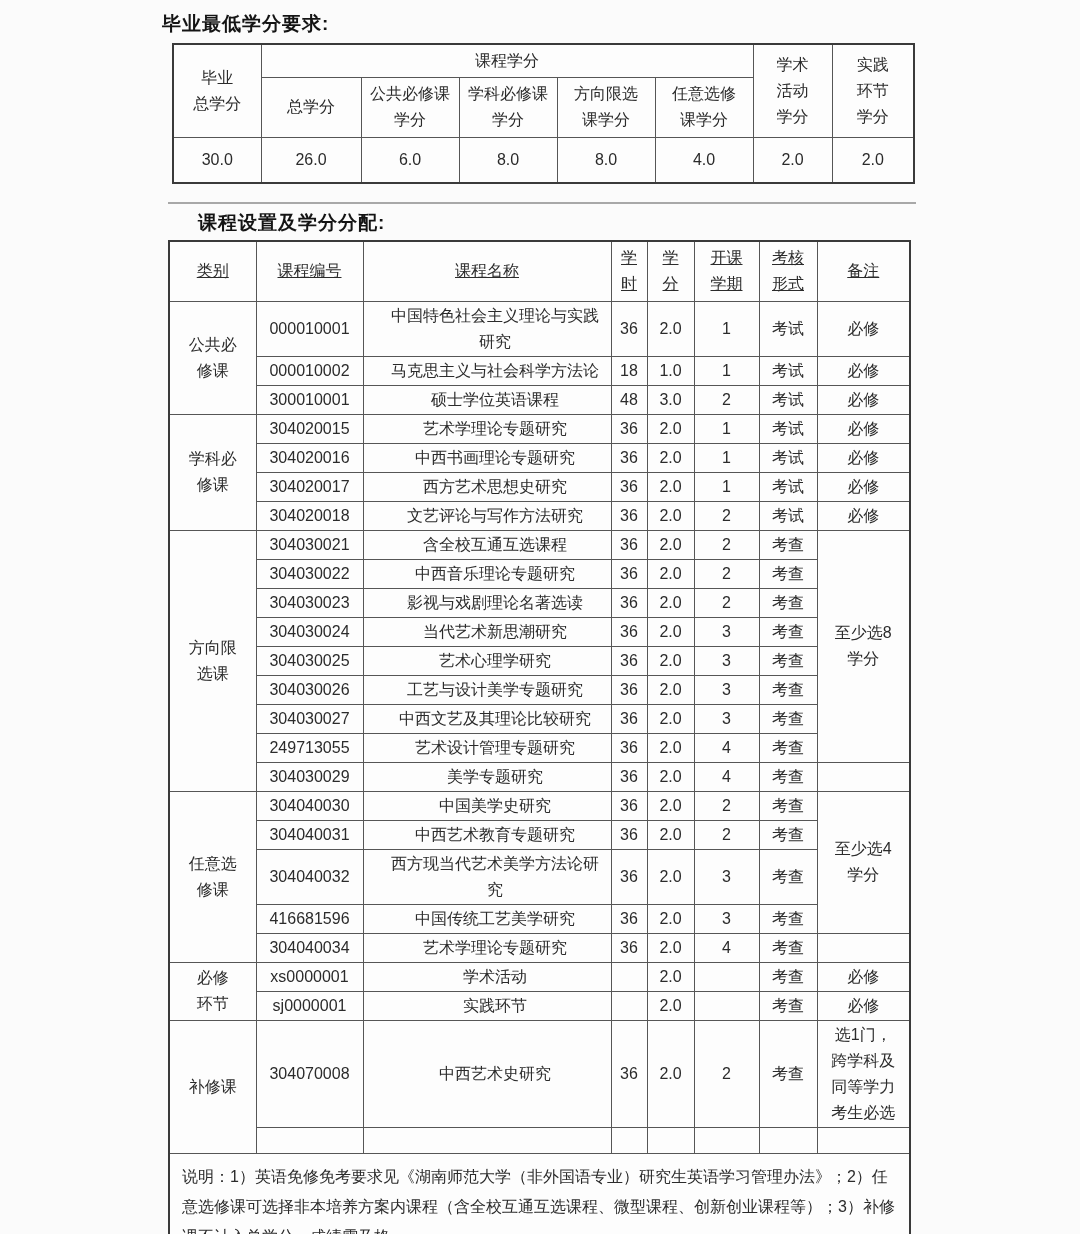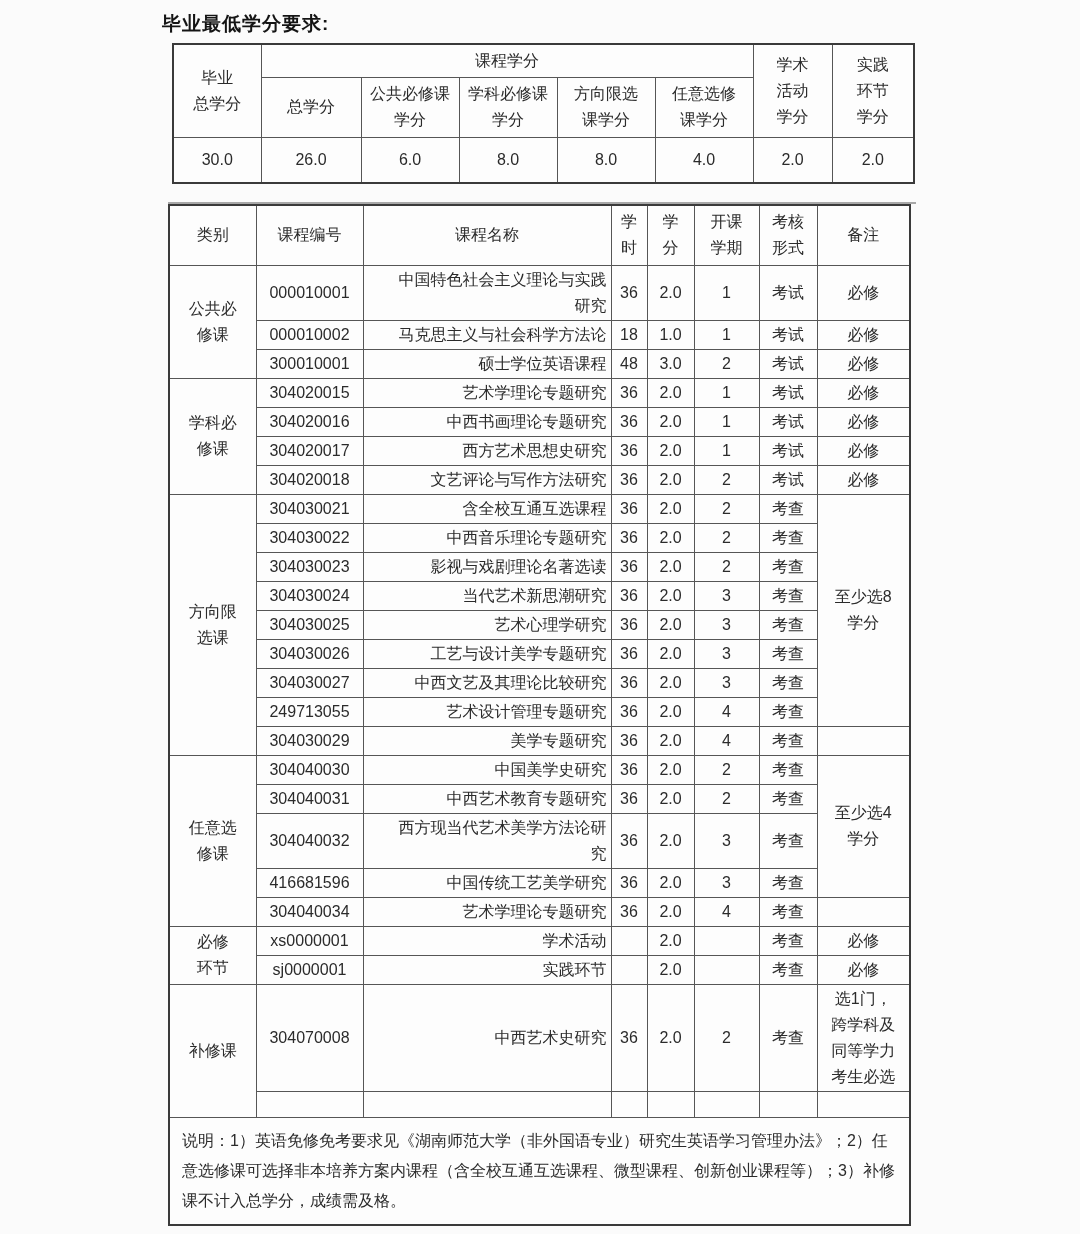--- a/index.html
+++ b/index.html
@@ -45,23 +45,23 @@
     white-space: pre-line;
     line-height: 26px;
     padding: 1px 4px;
     overflow: hidden;
   }
 
   .credit-table thead tr.group-row { height: 33px; }
   .credit-table thead tr.sub-row   { height: 60px; }
   .credit-table tbody tr           { height: 46px; }
 
-  .course-table thead tr { height: 60px; }
+  .course-table thead tr { height: 60px; text-decoration: underline; }
   .course-table tbody tr { height: 28px; }
-  .course-table td.name  { text-align: right; padding-left: 20px; }
+  .course-table td.name  { text-align: center; padding-left: 20px; }
   .course-table tr.empty-row { height: 26px; }
   .course-table td.note {
     text-align: left;
     white-space: normal;
     line-height: 30px;
     padding: 8px 12px;
     height: auto;
   }
 
   .divider {
@@ -122,20 +122,21 @@
         <td>8.0</td>
         <td>4.0</td>
         <td>2.0</td>
         <td>2.0</td>
       </tr>
     </tbody>
   </table>
 
   <div class="divider"></div>
 
+  <h2 class="doc-title" id="title-courses">课程设置及学分分配:</h2>
 
   <table class="course-table">
     <colgroup>
       <col style="width:87px">
         <col style="width:107px">
         <col style="width:248px">
         <col style="width:36px">
       <col style="width:47px">
         <col style="width:65px">
         <col style="width:58px">

